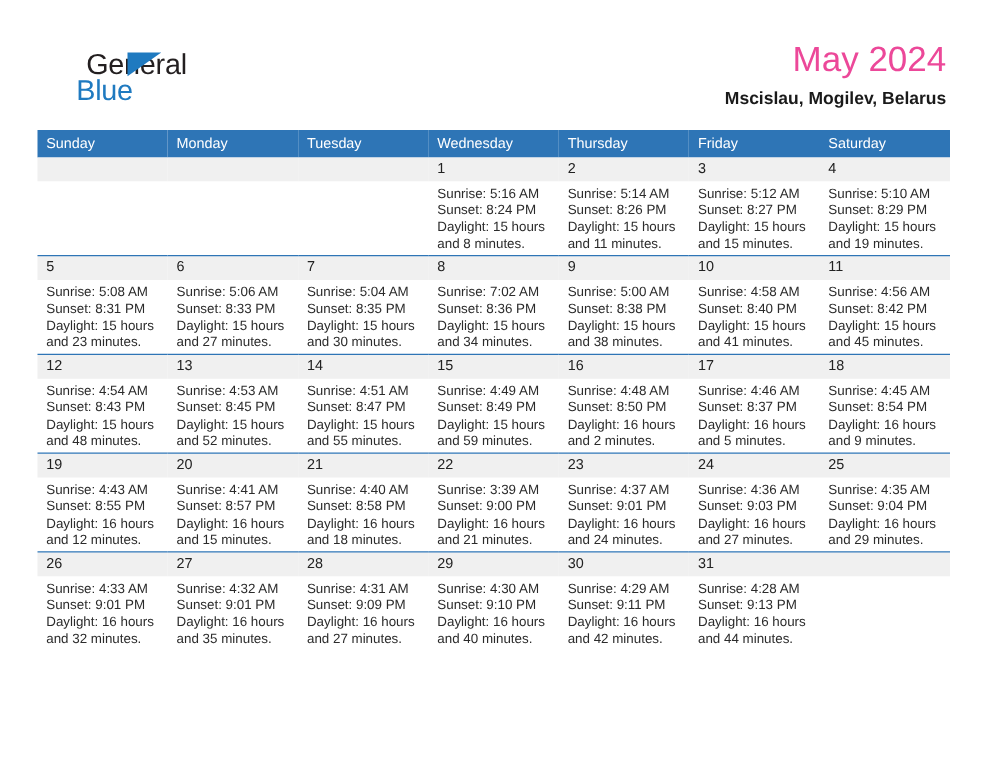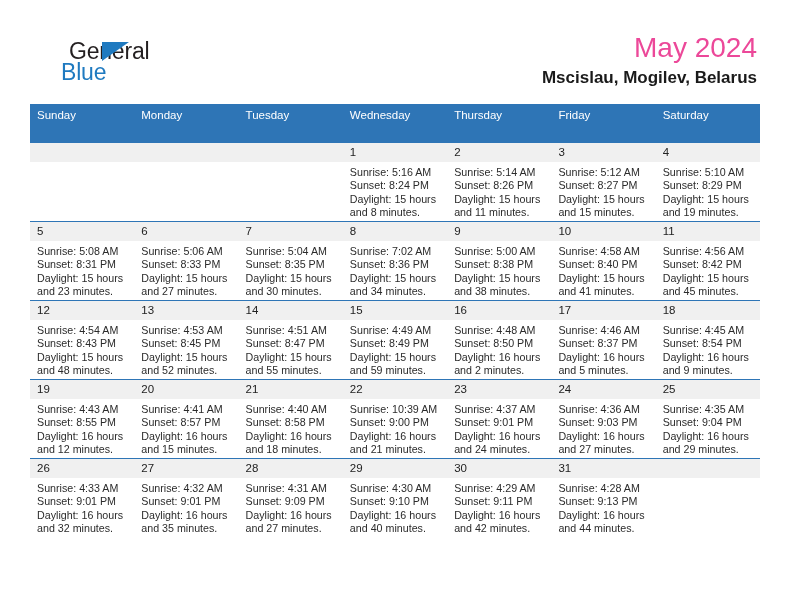--- a/index.html
+++ b/index.html
@@ -72,21 +72,21 @@
   }
   .month-title {
     font-size: 28px;
     color: #ec4899;
     font-weight: normal;
     line-height: 32px;
     white-space: nowrap;
   }
   .location {
     margin-top: 6px;
-    font-size: 17px;
+    font-size: 14px;
     font-weight: bold;
     color: #1a1a1a;
     line-height: 16px;
     white-space: nowrap;
   }
 
   
   .calendar {
     position: absolute;
     left: 30px;
@@ -94,21 +94,21 @@
     width: 730px;
     border-collapse: collapse;
     table-layout: fixed;
   }
   .calendar th {
     background: #2e75b6;
     color: #ffffff;
     font-size: 11.5px;
     font-weight: normal;
     text-align: left;
-    padding: 5px 0 22px 7px;
+    padding: 5px 0 5px 7px;
     height: 12px;
     border: none;
   }
   .calendar td {
     vertical-align: top;
     padding: 0;
     border: none;
     border-top: 1px solid #2e75b6;
     height: 78px;
     width: 104.2px;
@@ -372,21 +372,21 @@
             <div class="lines">
               <div>Sunrise: 4:40 AM</div>
               <div>Sunset: 8:58 PM</div>
               <div>Daylight: 16 hours</div>
               <div>and 18 minutes.</div>
             </div>
           </td>
           <td>
             <span class="daynum">22</span>
             <div class="lines">
-              <div>Sunrise: 10:39 AM</div>
+              <div>Sunrise: 3:39 AM</div>
               <div>Sunset: 9:00 PM</div>
               <div>Daylight: 16 hours</div>
               <div>and 21 minutes.</div>
             </div>
           </td>
           <td>
             <span class="daynum">23</span>
             <div class="lines">
               <div>Sunrise: 4:37 AM</div>
               <div>Sunset: 9:01 PM</div>

